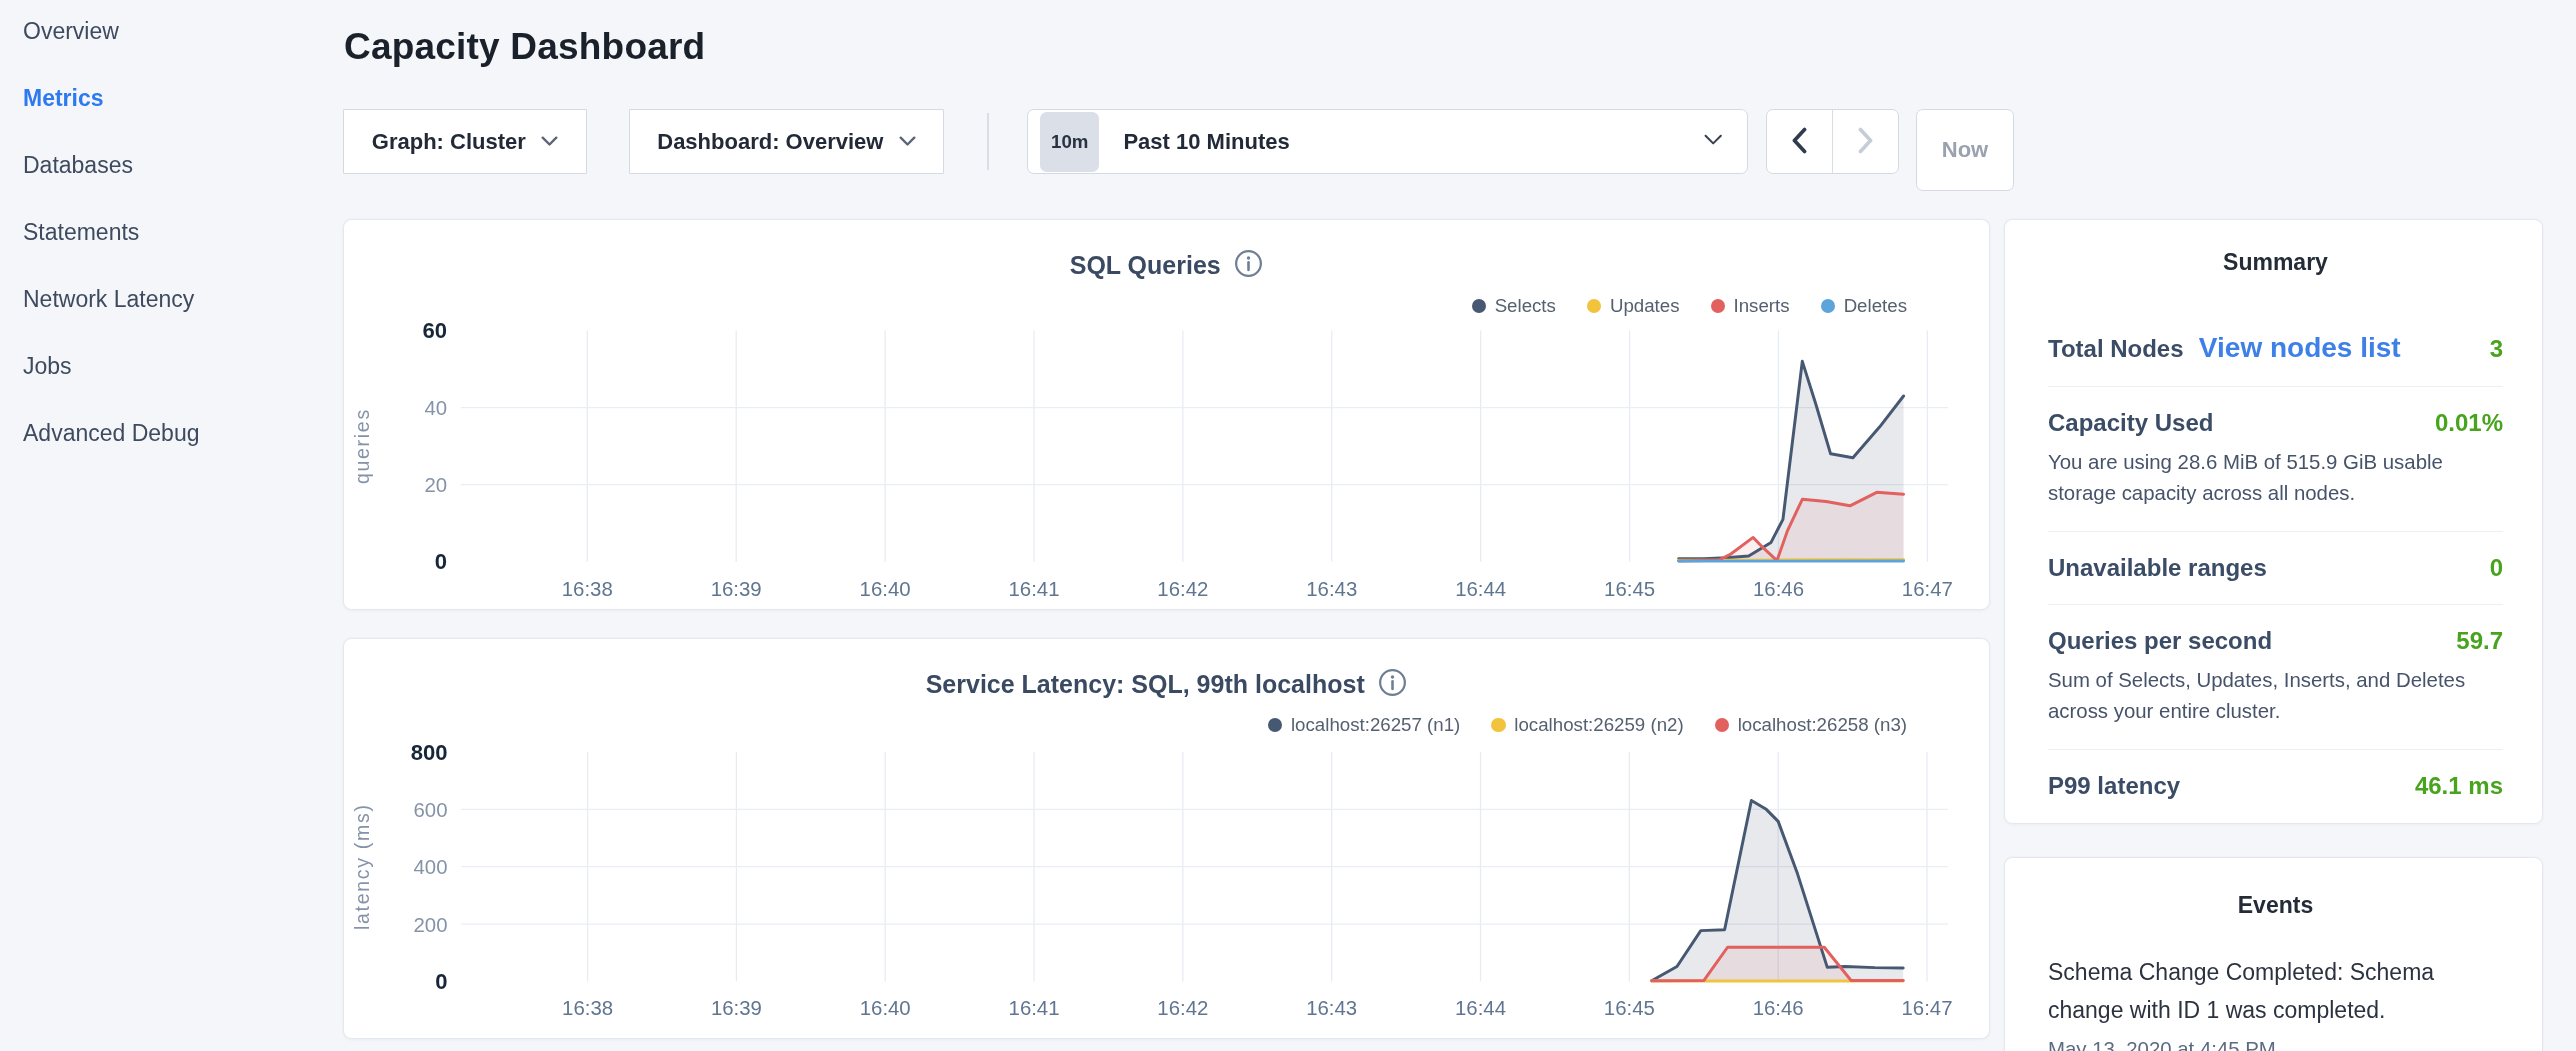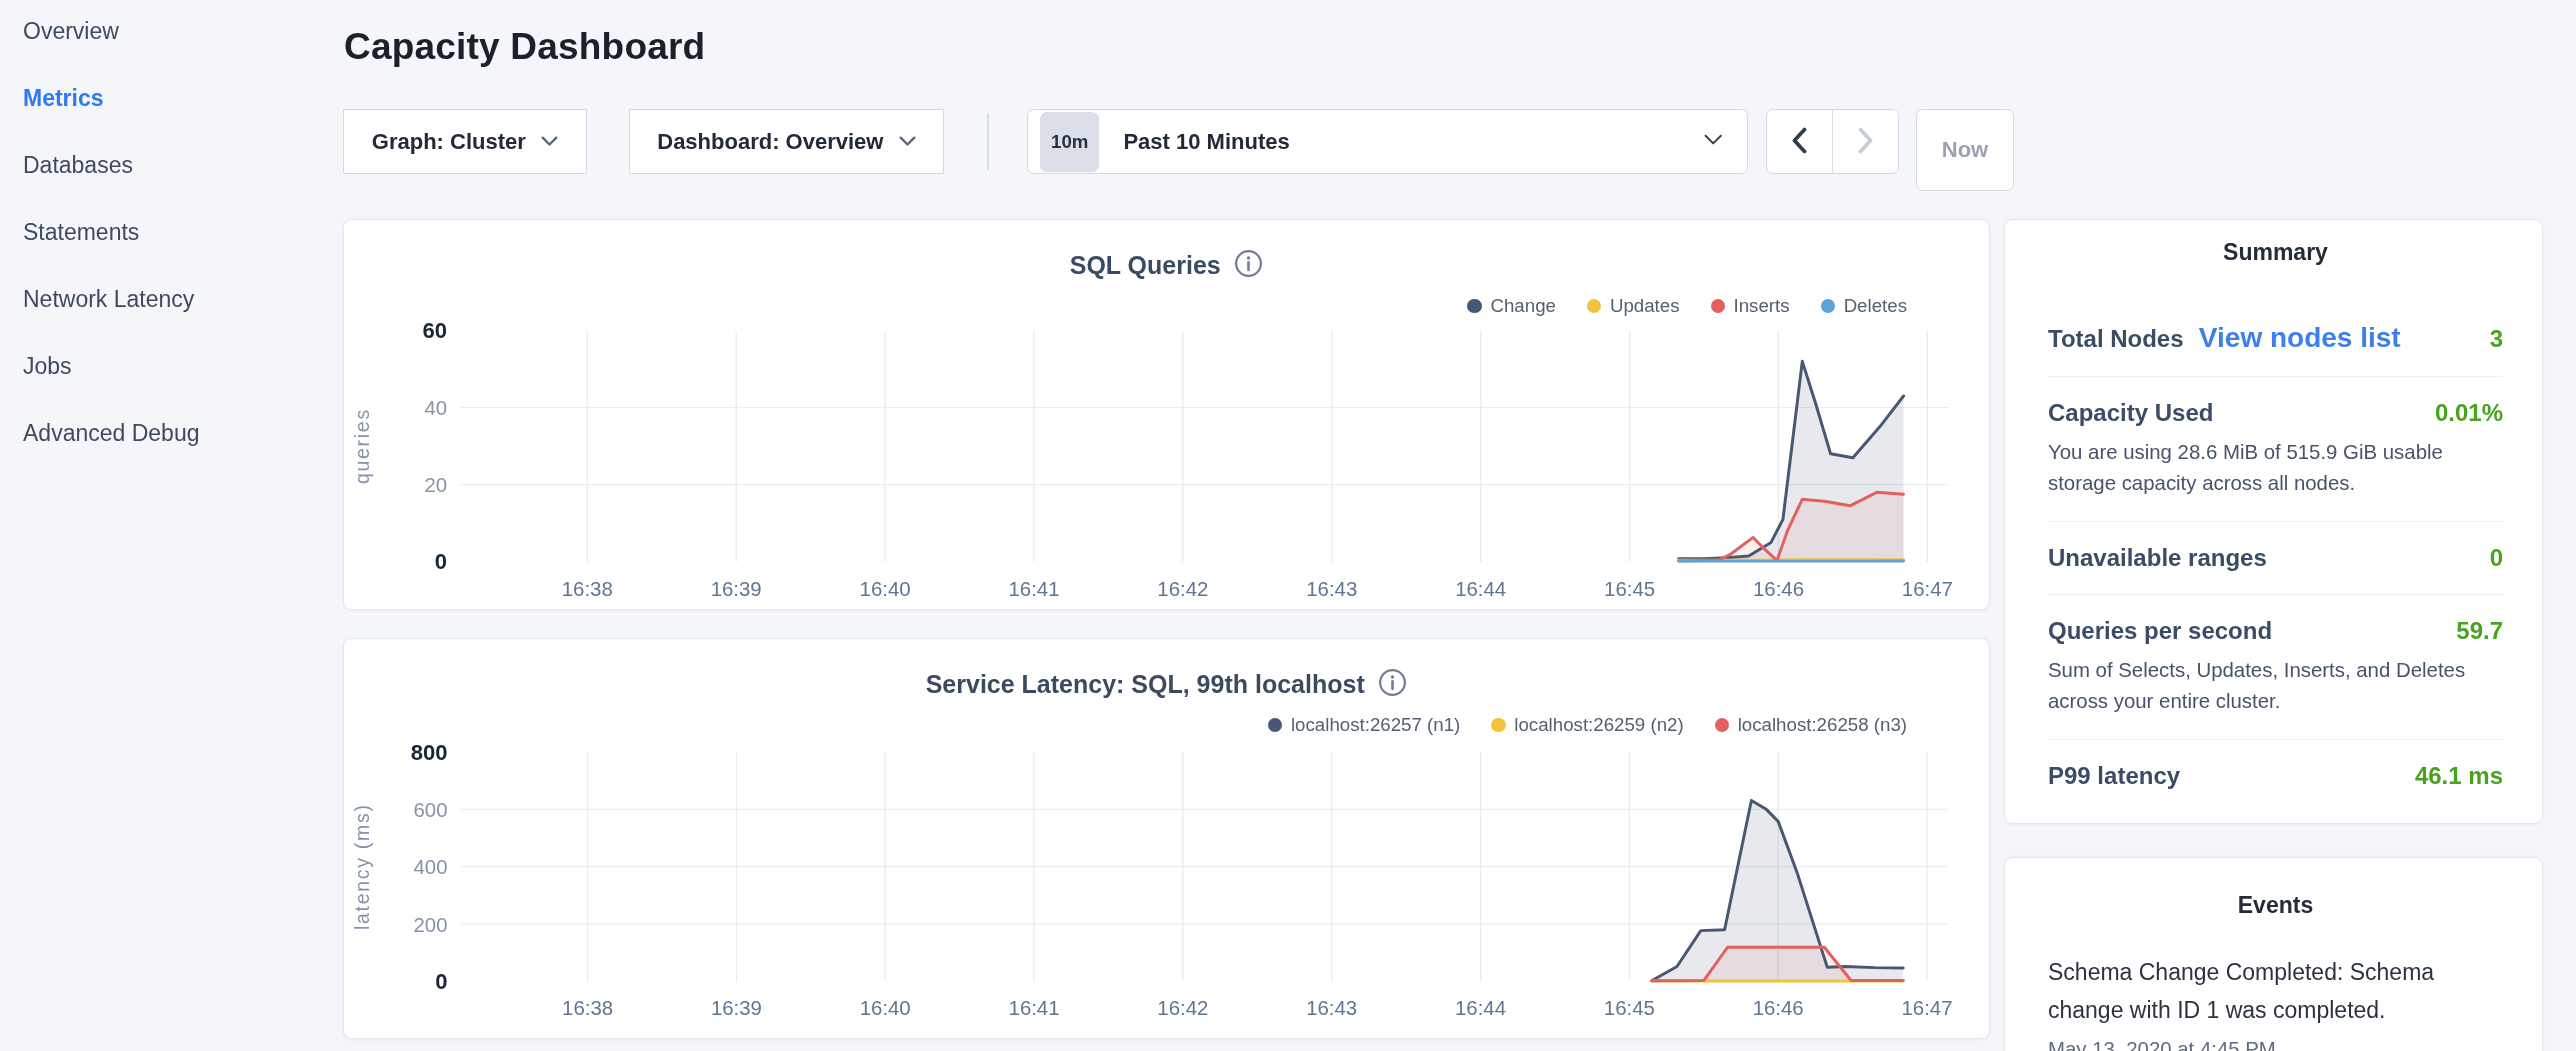--- a/index.html
+++ b/index.html
@@ -72,21 +72,21 @@
   .legend {
     position: absolute; right: 82px; top: 75px;
     display: flex; align-items: center; gap: 31px;
   }
   .legend-item { display: flex; align-items: center; gap: 8.5px; cursor: pointer; }
   .legend-dot { width: 14.5px; height: 14.5px; border-radius: 50%; display: inline-block; }
   .legend-label { font-size: 18.7px; color: #556070; white-space: nowrap; }
   svg.plot { position: absolute; left: 0; top: 0; }
   svg.plot text { font-family: "Liberation Sans", "DejaVu Sans", sans-serif; }
   
-  .summary-card { left: 2004px; top: 219px; width: 539px; height: 605px; padding: 19px 39px 0 43px; }
+  .summary-card { left: 2004px; top: 219px; width: 539px; height: 605px; padding: 29px 39px 0 43px; }
   .events-card  { left: 2004px; top: 857px; width: 539px; height: 255px; padding: 34px 39px 0 43px; }
   .panel-title { text-align: center; font-size: 23px; font-weight: 700; color: #242c38; margin-bottom: 34px; }
   .sum-section { padding: 22px 0; border-bottom: 0.9px solid #edeff4; }
   .sum-section:last-child { border-bottom: none; }
   .sum-row { display: flex; align-items: baseline; }
   .sum-label { font-size: 24px; font-weight: 700; color: #3b4c66; white-space: nowrap; }
   .sum-link { font-size: 28px; font-weight: 600; color: #3e80e8; margin-left: 15.3px; cursor: pointer; white-space: nowrap; }
   .sum-value { font-size: 24px; font-weight: 700; color: #48a31e; margin-left: auto; white-space: nowrap; }
   .sum-desc { font-size: 20.4px; color: #46536a; line-height: 31px; margin-top: 10.2px; }
   .event-text { font-size: 23px; color: #2c3340; line-height: 38px; margin-top: 6.8px; }
@@ -168,21 +168,21 @@
       <svg width="29" height="29" viewBox="0 0 34 34">
           <circle cx="17" cy="17" r="14.5" fill="none" stroke="#6f7e95" stroke-width="2.6"></circle>
           <circle cx="17" cy="10.5" r="2" fill="#6f7e95"></circle>
           <line x1="17" y1="15.5" x2="17" y2="24.5" stroke="#6f7e95" stroke-width="3" stroke-linecap="round"></line>
         </svg>
     </span>
   </div>
   <div class="legend">
       <span class="legend-item">
         <span class="legend-dot" style="background: rgb(71, 88, 114);"></span>
-        <span class="legend-label">Change</span>
+        <span class="legend-label">Selects</span>
       </span>
       <span class="legend-item">
         <span class="legend-dot" style="background: rgb(242, 195, 61);"></span>
         <span class="legend-label">Updates</span>
       </span>
       <span class="legend-item">
         <span class="legend-dot" style="background: rgb(226, 96, 94);"></span>
         <span class="legend-label">Inserts</span>
       </span>
       <span class="legend-item">

